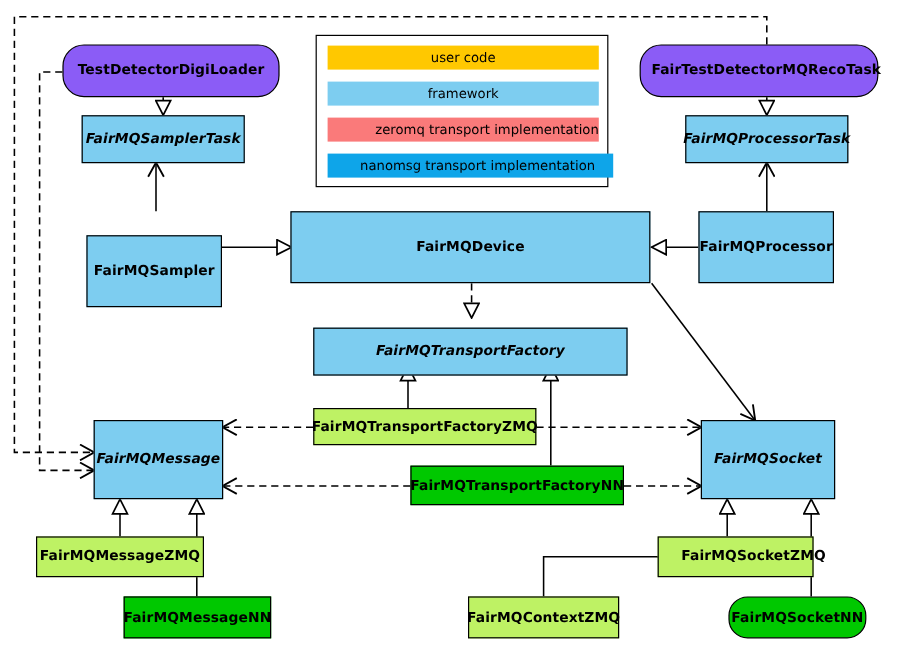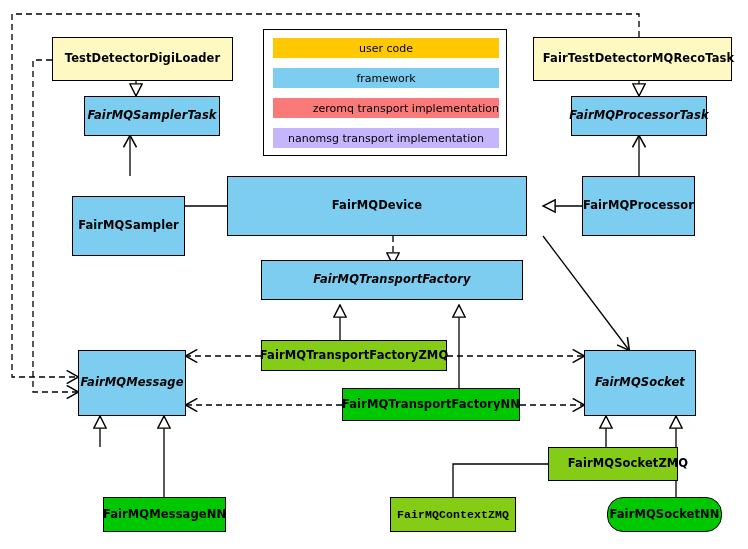--- a/index.html
+++ b/index.html
@@ -34,23 +34,23 @@
     text-align: center;
     font-size: 11.5px;
     font-weight: bold;
     color: #000000;
     line-height: 1.15;
     letter-spacing: 0.1px;
   }
   .node.italic {
     font-style: italic;
   }
-  .c-user      { background: #fef9c3; }
+  .c-user      { background: #8b5cf6; border-radius: 18px; }
   .c-framework { background: #7dcdf0; }
-  .c-zmq       { background: #84cc16; }
+  .c-zmq       { background: #bef264; }
   .c-nn        { background: #00c800; }
 
   #legend-box {
     position: absolute;
     left: 263px;
     top: 29px;
     width: 244px;
     height: 127px;
     box-sizing: border-box;
     border: 1.3px solid #000000;
@@ -141,35 +141,36 @@
   <div id="legend-box">
     <div class="legend-row r0" style="background:#ffc800;">
       <span>user code</span>
     </div>
     <div class="legend-row r1" style="background:#7dcdf0;">
       <span>framework</span>
     </div>
     <div class="legend-row r2" style="background:#fa7a7a;justify-content:flex-end;">
       <span>zeromq transport implementation</span>
     </div>
-    <div class="legend-row r3" style="background:#c4b5fd;">
+    <div class="legend-row r3" style="background:#0ea5e9;padding-left:12px;">
       <span>nanomsg transport implementation</span>
     </div>
   </div>
 
   <div class="node c-user" style="left:52px;top:37px;width:181px;height:44px;">TestDetectorDigiLoader</div>
-  <div class="node c-framework italic" style="left:68px;top:96px;width:136px;height:40px;margin-left:16px;">FairMQSamplerTask</div>
+  <div class="node c-framework italic" style="left:68px;top:96px;width:136px;height:40px;">FairMQSamplerTask</div>
   <div class="node c-framework" style="left:72px;top:176px;width:113px;height:60px;margin-top:20px;">FairMQSampler</div>
-  <div class="node c-framework" style="left:227px;top:176px;width:300px;height:60px;">FairMQDevice</div>
+  <div class="node c-framework" style="left:242px;top:176px;width:300px;height:60px;">FairMQDevice</div>
   <div class="node c-framework" style="left:582px;top:176px;width:113px;height:60px;">FairMQProcessor</div>
   <div class="node c-user" style="left:533px;top:37px;width:199px;height:44px;padding-left:12px;">FairTestDetectorMQRecoTask</div>
   <div class="node c-framework italic" style="left:571px;top:96px;width:136px;height:40px;">FairMQProcessorTask</div>
-  <div class="node c-framework italic" style="left:261px;top:260px;width:262px;height:40px;text-align:center;">FairMQTransportFactory</div>
+  <div class="node c-framework italic" style="left:261px;top:273px;width:262px;height:40px;text-align:center;">FairMQTransportFactory</div>
   <div class="node c-zmq" style="left:261px;top:340px;width:186px;height:31px;">FairMQTransportFactoryZMQ</div>
   <div class="node c-nn" style="left:342px;top:388px;width:178px;height:33px;">FairMQTransportFactoryNN</div>
   <div class="node c-framework italic" style="left:78px;top:350px;width:108px;height:66px;">FairMQMessage</div>
   <div class="node c-framework italic" style="left:584px;top:350px;width:112px;height:66px;">FairMQSocket</div>
+  <div class="node c-zmq" style="left:30px;top:447px;width:140px;height:34px;">FairMQMessageZMQ</div>
   <div class="node c-nn" style="left:103px;top:497px;width:123px;height:35px;">FairMQMessageNN</div>
-  <div class="node c-zmq" style="left:390px;top:497px;width:126px;height:35px;font-family:Liberation Mono, monospace;">FairMQContextZMQ</div>
+  <div class="node c-zmq" style="left:390px;top:497px;width:126px;height:35px;">FairMQContextZMQ</div>
   <div class="node c-zmq" style="left:548px;top:447px;width:130px;height:34px;padding-left:30px;">FairMQSocketZMQ</div>
   <div class="node c-nn" style="left:607px;top:497px;width:115px;height:35px;border-radius:16px;">FairMQSocketNN</div>
 
 </div>
 
 </body></html>

